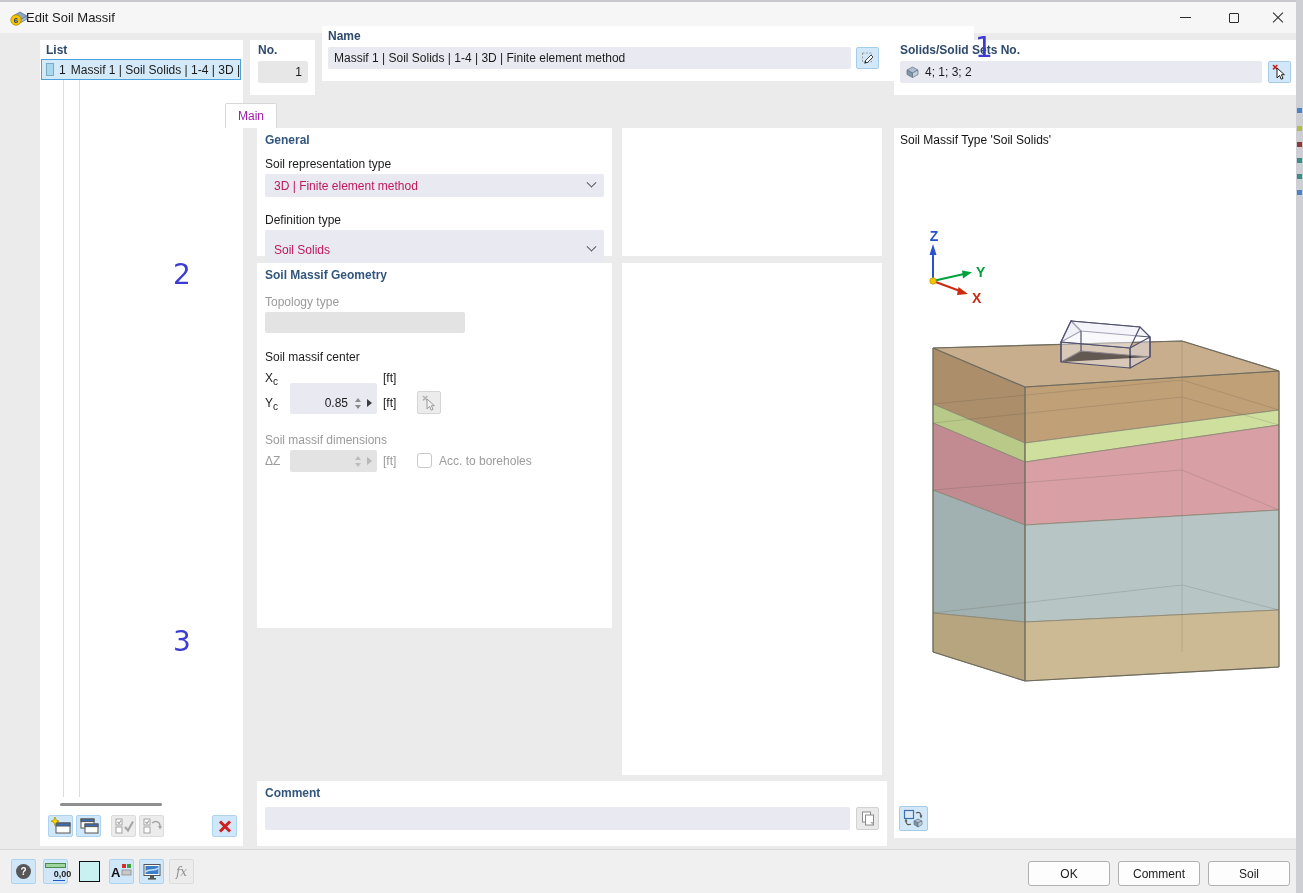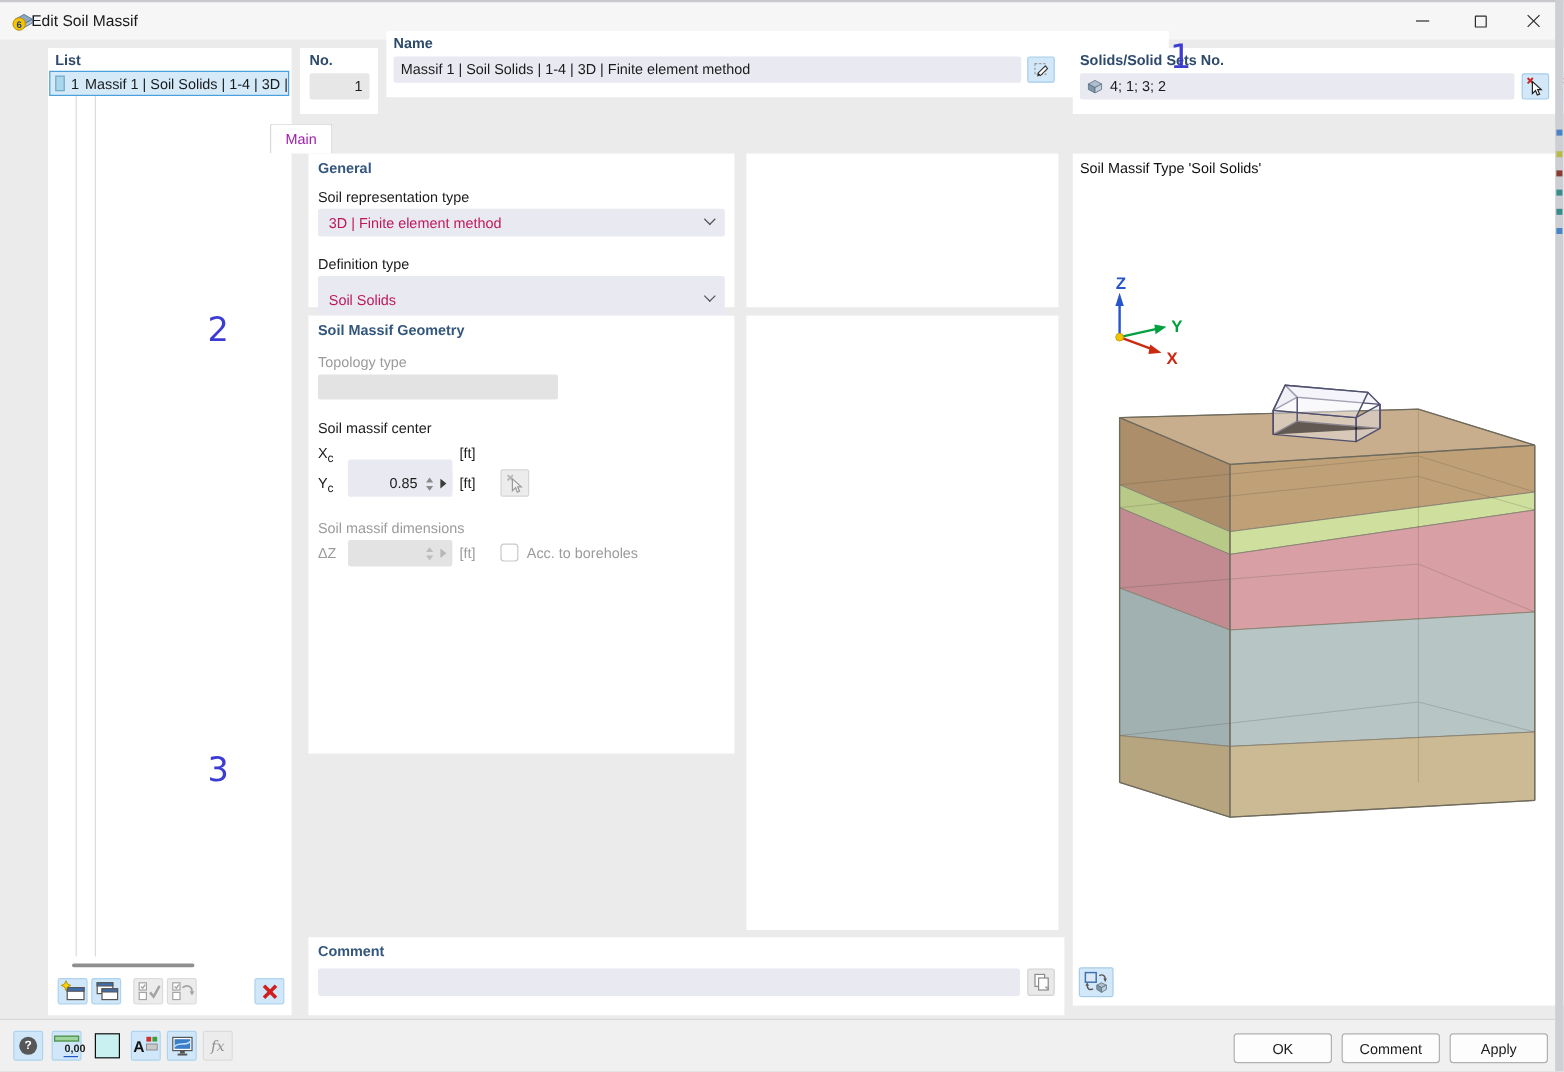--- a/index.html
+++ b/index.html
@@ -424,21 +424,21 @@
         <path d="M3.5 9 C7 5 12 9 16.5 5" stroke="#bfe0ff" stroke-width="1.4" fill="none"></path>
         <rect x="8" y="12.5" width="4" height="2.5" fill="#555"></rect>
         <rect x="6" y="15" width="8" height="1.6" fill="#555"></rect>
       </svg>
     </div>
     <div class="tool-btn big dis" style="left:169px;top:9px">
       <span class="fx-text">fx</span>
     </div>
     <button class="btn-dialog" style="left:1028px;top:11px">OK</button>
     <button class="btn-dialog" style="left:1118px;top:11px">Comment</button>
-    <button class="btn-dialog" style="left:1208px;top:11px">Apply</button>
+    <button class="btn-dialog" style="left:1208px;top:11px">Soil</button>
   </div>
 
   <div class="sliver-right">
     <i style="top:108px;background:#4a84c8"></i>
     <i style="top:126px;background:#b9b94a"></i>
     <i style="top:142px;background:#8b3a34"></i>
     <i style="top:158px;background:#3a8b8b"></i>
     <i style="top:174px;background:#3a8b8b"></i>
     <i style="top:190px;background:#4a84c8"></i>
   </div>

